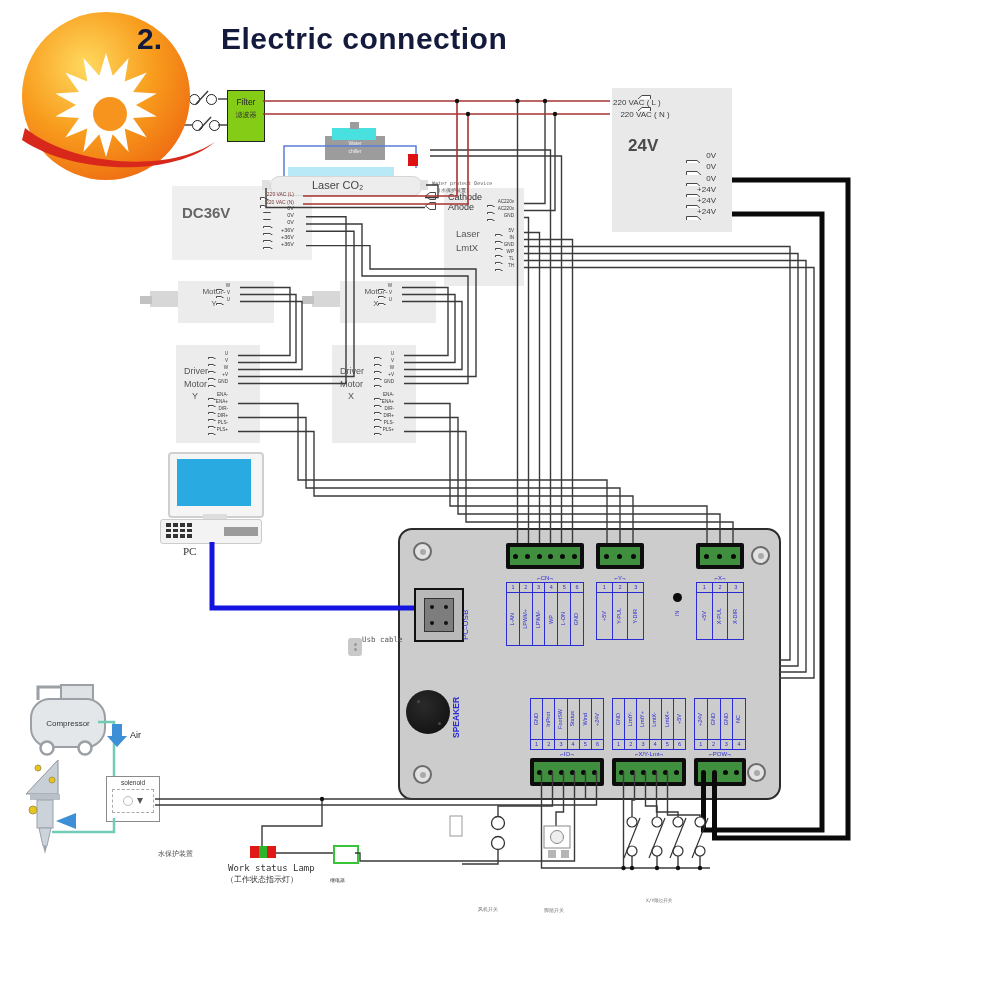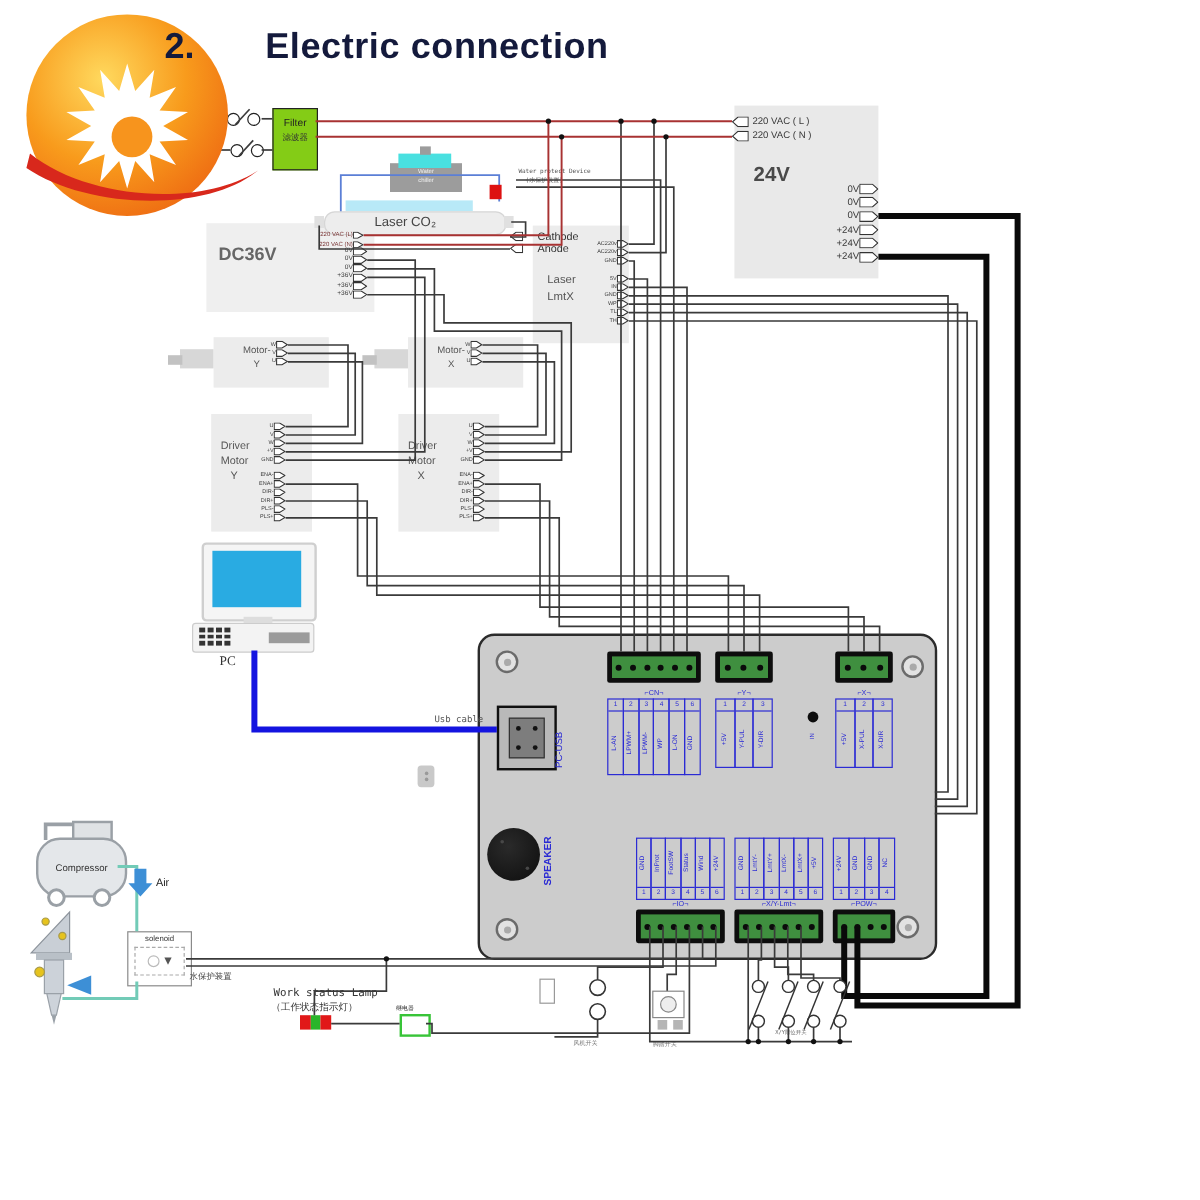--- a/index.html
+++ b/index.html
@@ -1,36 +1,36 @@
 <!DOCTYPE html>
 <html><head>
 <meta charset="utf-8">
 <style>
   html,body{margin:0;padding:0;background:#fff;}
   #canvas{position:relative;width:1000px;height:1000px;background:#fff;overflow:hidden;
           font-family:"Liberation Sans",sans-serif;color:#222;}
   .abs{position:absolute;}
   .blk{position:absolute;background:#ececec;}
   .pincol{position:absolute;z-index:4;}
-  .pinrow{display:flex;align-items:center;}
+  .pinrow{display:flex;align-items:center;flex-direction:column;}
   .plabel{text-align:right;color:#3a3a3a;line-height:1;}
   .vtext{writing-mode:vertical-rl;transform:rotate(180deg);line-height:1;}
   .ptable{position:absolute;z-index:3;color:#2b2bd4;}
   .ptable .cols{display:flex;height:100%;}
   .ptable .col{flex:1;border:1px solid #2b2bd4;display:flex;flex-direction:column;align-items:center;min-width:0;}
   .ptable .col+.col{margin-left:-1px;}
   .ptable .num{width:100%;text-align:center;font-size:5.5px;line-height:9px;height:9px;flex:none;}
   .ptable .lab{flex:1;display:flex;align-items:center;justify-content:center;}
   .ptable .hdr{text-align:center;font-size:6px;height:8px;line-height:8px;}
   .conn{position:absolute;background:#0d0d0d;border-radius:2px;z-index:3;padding:4px;box-sizing:border-box;}
   .conn .in{width:100%;height:100%;background:#3f8f3f;display:flex;align-items:center;justify-content:space-around;}
   .conn .dot{width:5px;height:5px;border-radius:50%;background:#0b0b0b;}
   .screw{position:absolute;width:15px;height:15px;border:2px solid #6b6b6b;border-radius:50%;background:#e2e2e2;z-index:3;display:flex;align-items:center;justify-content:center;}
   .screw span{width:6px;height:6px;border-radius:50%;background:#aaa;}
-  .mono{font-family:"DejaVu Sans Mono",monospace;}
+  .mono{font-family:"DejaVu Sans Mono",monospace;margin-top:40px;}
 </style>
 </head>
 <body>
 
 <div id="canvas">
 
   <div class="blk" style="left:612px;top:88px;width:120px;height:144px;background:#e9e9e9;"></div>
   <div class="abs" style="left:628px;top:136px;font-size:17px;font-weight:bold;color:#4a4a4a;z-index:4;">24V</div>
 
   <div class="blk" style="left:172px;top:186px;width:140px;height:74px;background:#efefef;"></div>
@@ -337,21 +337,21 @@
       <div class="pinrow" style="height: 12px;">
         <svg width="14" height="9">
           <path d="M13.5 0.5 H5 L0.5 4.5 L5 8.5 H13.5 Z" fill="#fff" stroke="#333" stroke-width="0.9"></path>
         </svg>
         <span class="plabel" style="width:64px;font-size:8px;;text-align:left;padding-left:3px;">220 VAC ( L )</span>
       </div>
       <div class="pinrow" style="height: 12px;">
         <svg width="14" height="9">
           <path d="M13.5 0.5 H5 L0.5 4.5 L5 8.5 H13.5 Z" fill="#fff" stroke="#333" stroke-width="0.9"></path>
         </svg>
-        <span class="plabel" style="width:64px;font-size:8px;;text-align:left;padding-left:3px;">220 VAC ( N )</span>
+        <span class="plabel" style="width:64px;font-size:8px;;text-align:center;padding-left:3px;">220 VAC ( N )</span>
       </div>
     </div>
     <div class="pincol" style="left:672px;top:152px;">
       <div class="pinrow" style="height: 11.3px;">
         <span class="plabel" style="width:44px;font-size:8px;;">0V</span>
         <svg width="16" height="9">
           <path d="M0.5 0.5 H11 L15.5 4.5 L11 8.5 H0.5 Z" fill="#fff" stroke="#333" stroke-width="0.9"></path>
         </svg>
       </div>
       <div class="pinrow" style="height: 11.3px;">

